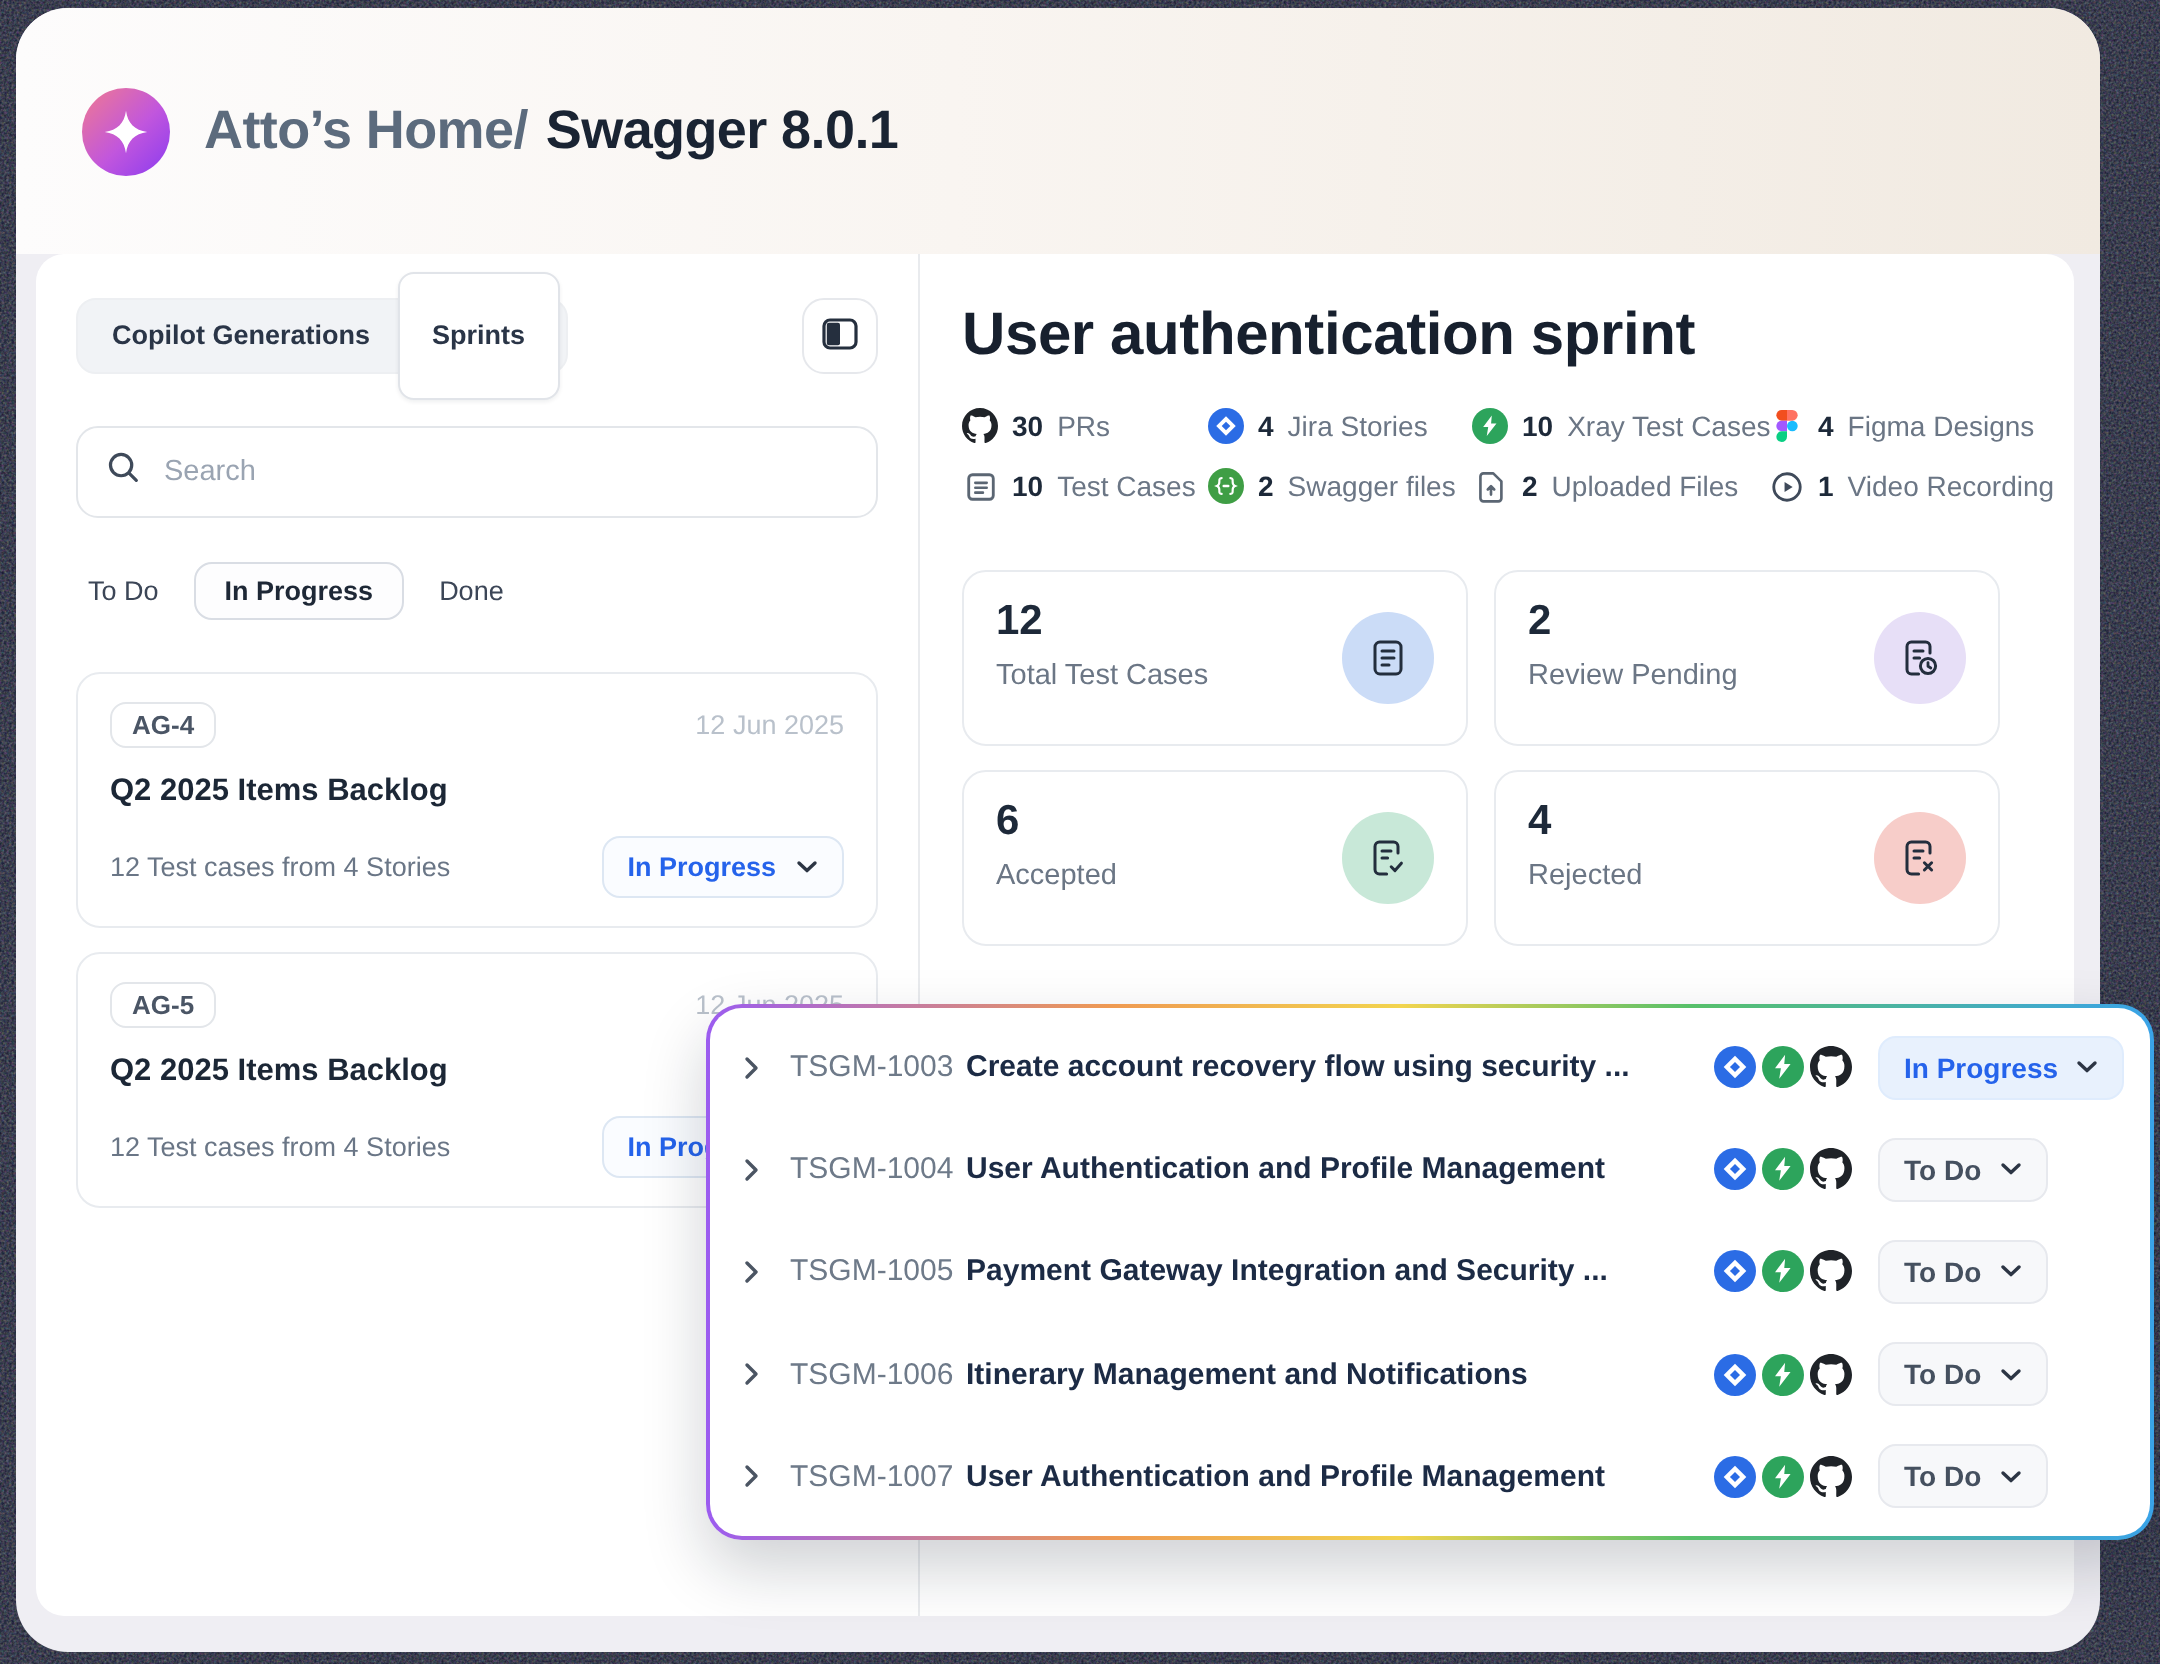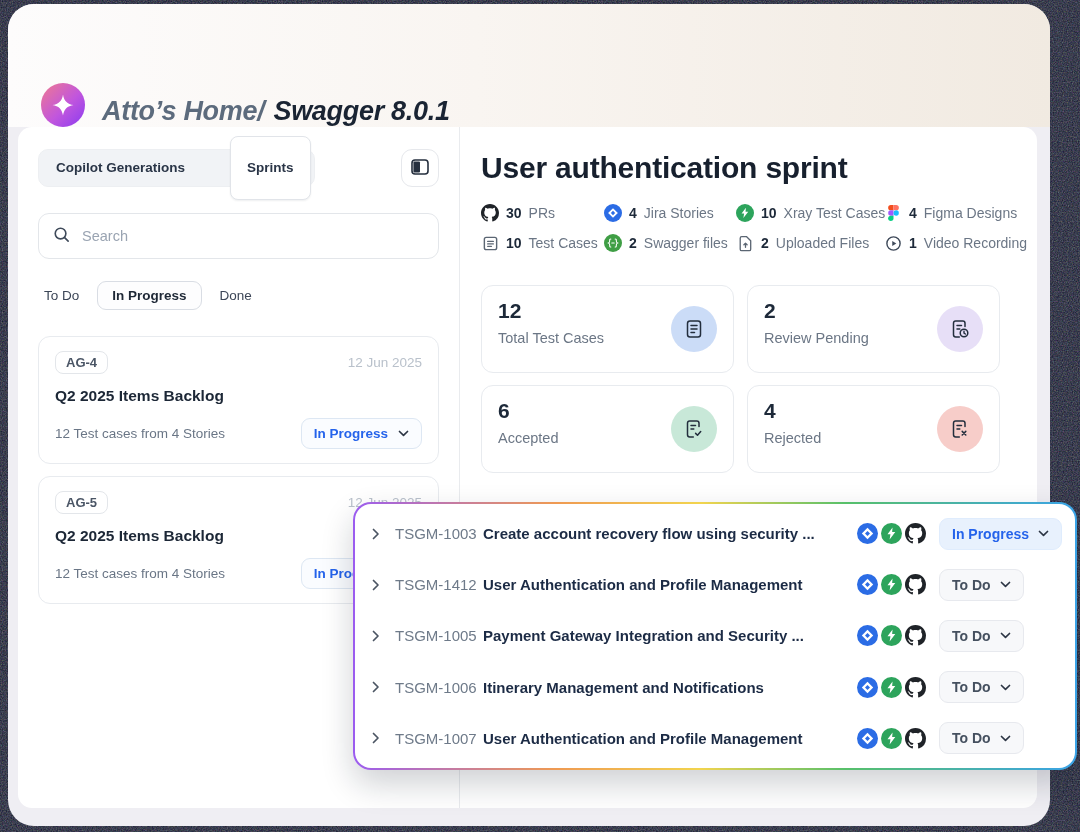--- a/index.html
+++ b/index.html
@@ -3,38 +3,38 @@
 <meta charset="utf-8">
 <style>
   * { margin:0; padding:0; box-sizing:border-box; }
   html,body { width:1080px; height:832px; overflow:hidden; font-family:"Liberation Sans", sans-serif; background:#0e1226; }
   .bg-noise { position:absolute; left:0; top:0; z-index:0; }
 
   .window { position:absolute; left:8px; top:4px; width:1042px; height:822px;
     border-radius:26px; background:#efeef3; overflow:hidden; z-index:1; }
 
   
-  .header { height:123px; display:flex; align-items:flex-end; padding-left:33px;
-    background:linear-gradient(90deg,#fdfcfc 0%,#f9f5f1 45%,#f1eae1 100%);font-style:italic; }
+  .header { height:123px; display:flex; align-items:center; padding-left:33px;
+    background:linear-gradient(90deg,#fdfcfc 0%,#f9f5f1 45%,#f1eae1 100%); }
   .logo { width:44px; height:44px; border-radius:50%; flex:0 0 44px;
     background:linear-gradient(135deg,#f07a90 0%,#c156dd 55%,#8a3bf0 100%);
     display:flex; align-items:center; justify-content:center; }
   .titles { margin-left:17px; display:flex; align-items:baseline; white-space:nowrap; }
   .brand { font-size:27px; font-weight:600; color:#5c6b7d; letter-spacing:-0.3px; }
   .page  { font-size:27px; font-weight:700; color:#1a2433; margin-left:9px; letter-spacing:-0.3px; }
 
   
   .content { position:absolute; left:10px; top:123px; width:1019px; height:681px;
     background:#fff; border-radius:14px; display:flex; overflow:hidden; }
 
   
   .sidebar { flex:0 0 442px; width:442px; border-right:1px solid #e9ebee; padding:22px 20px; }
   .side-top { display:flex; align-items:center; justify-content:space-between; }
   .seg { display:inline-flex; align-items:center; background:#f1f3f6; border:1px solid #edeff2;
-    border-radius:10px; padding:3px; height:38px;gap:31px; }
+    border-radius:10px; padding:3px; height:38px; }
   .seg-item { padding:0 14px; line-height:30px; font-size:13.5px; font-weight:600; color:#2a3547;
     white-space:nowrap; cursor:pointer; }
   .seg-item.active { background:#fff; border:1px solid #e1e4e9; border-radius:8px; padding:16px 16px;
     box-shadow:0 1px 2px rgba(16,24,40,.07); }
   .icon-btn { width:38px; height:38px; background:#fff; border:1px solid #e6e8ec; border-radius:11px;
     display:flex; align-items:center; justify-content:center; cursor:pointer; }
 
   .search { margin-top:26px; height:46px; border:1px solid #e3e6ea; border-radius:11px;
     display:flex; align-items:center; padding:0 13px; gap:11px; background:#fff; }
   .search input { flex:1; border:none; outline:none; font-size:14.5px; color:#334155;
@@ -399,21 +399,21 @@
       </button>
     </span>
   </div>
 
   <div class="trow">
     <span class="trow-chev">
       <svg width="8" height="12" viewBox="0 0 8 12">
           <polyline points="1.5,1.5 6,6 1.5,10.5" fill="none" stroke="#4b5563" stroke-width="1.7" stroke-linecap="round" stroke-linejoin="round"></polyline>
         </svg>
     </span>
-    <span class="tid">TSGM-1412</span>
+    <span class="tid">TSGM-1004</span>
     <span class="ttitle">User Authentication and Profile Management</span>
     <span class="ticons">
       <span>
           <svg width="21" height="21" viewBox="0 0 20 20">
             <use href="#icon-jira"></use>
           </svg>
         </span>
       <span>
           <svg width="21" height="21" viewBox="0 0 20 20">
             <use href="#icon-xray"></use>

